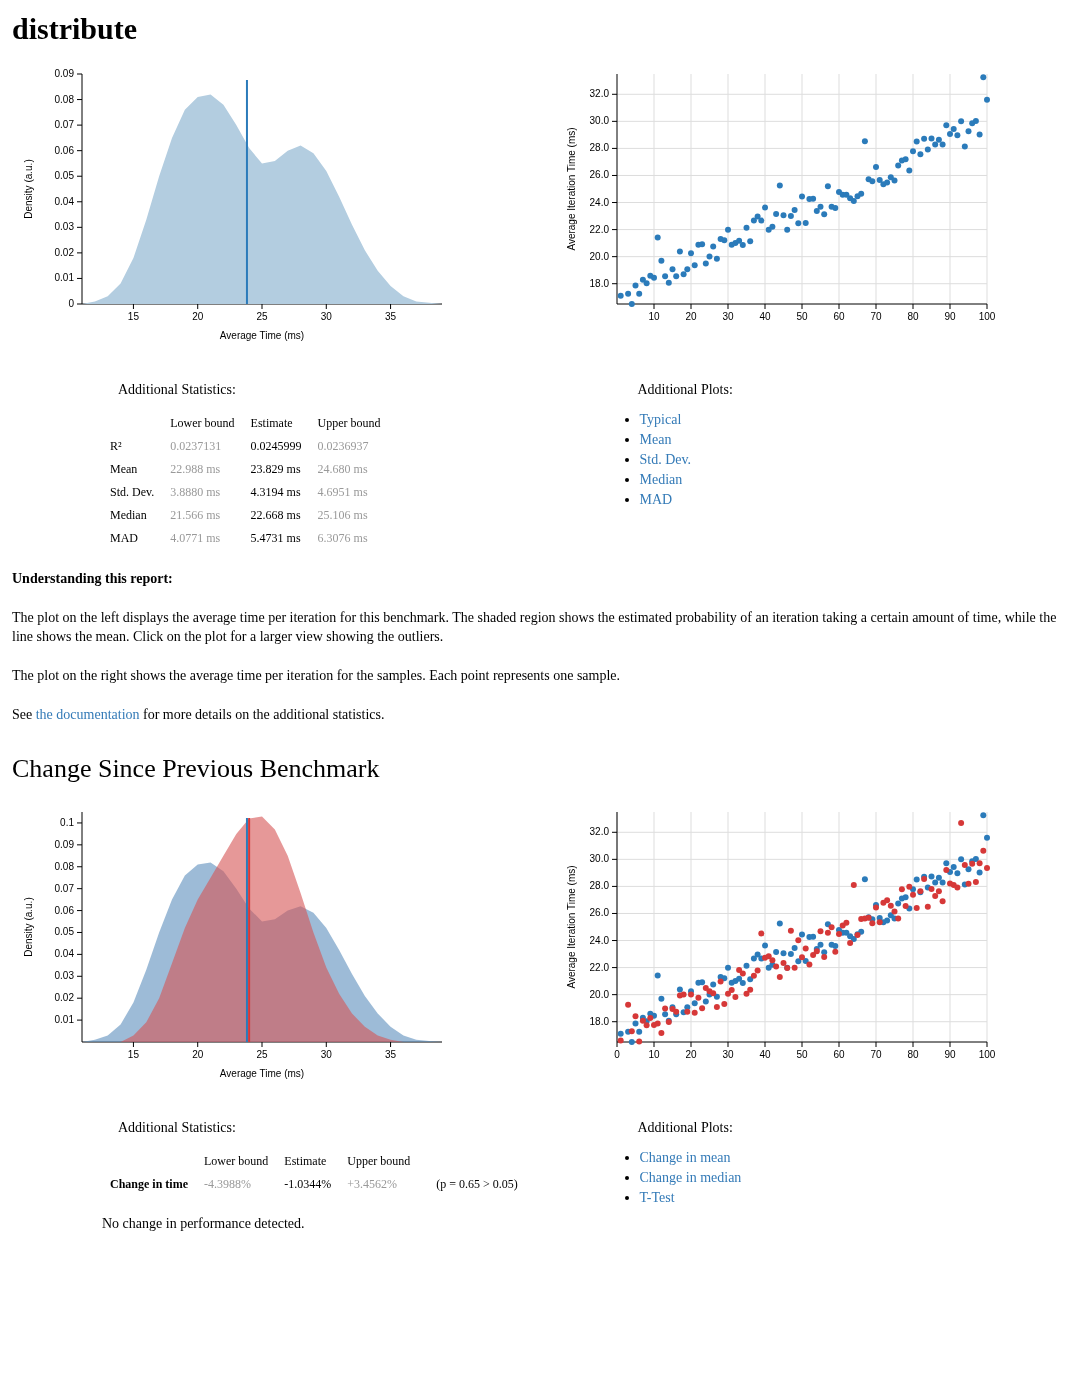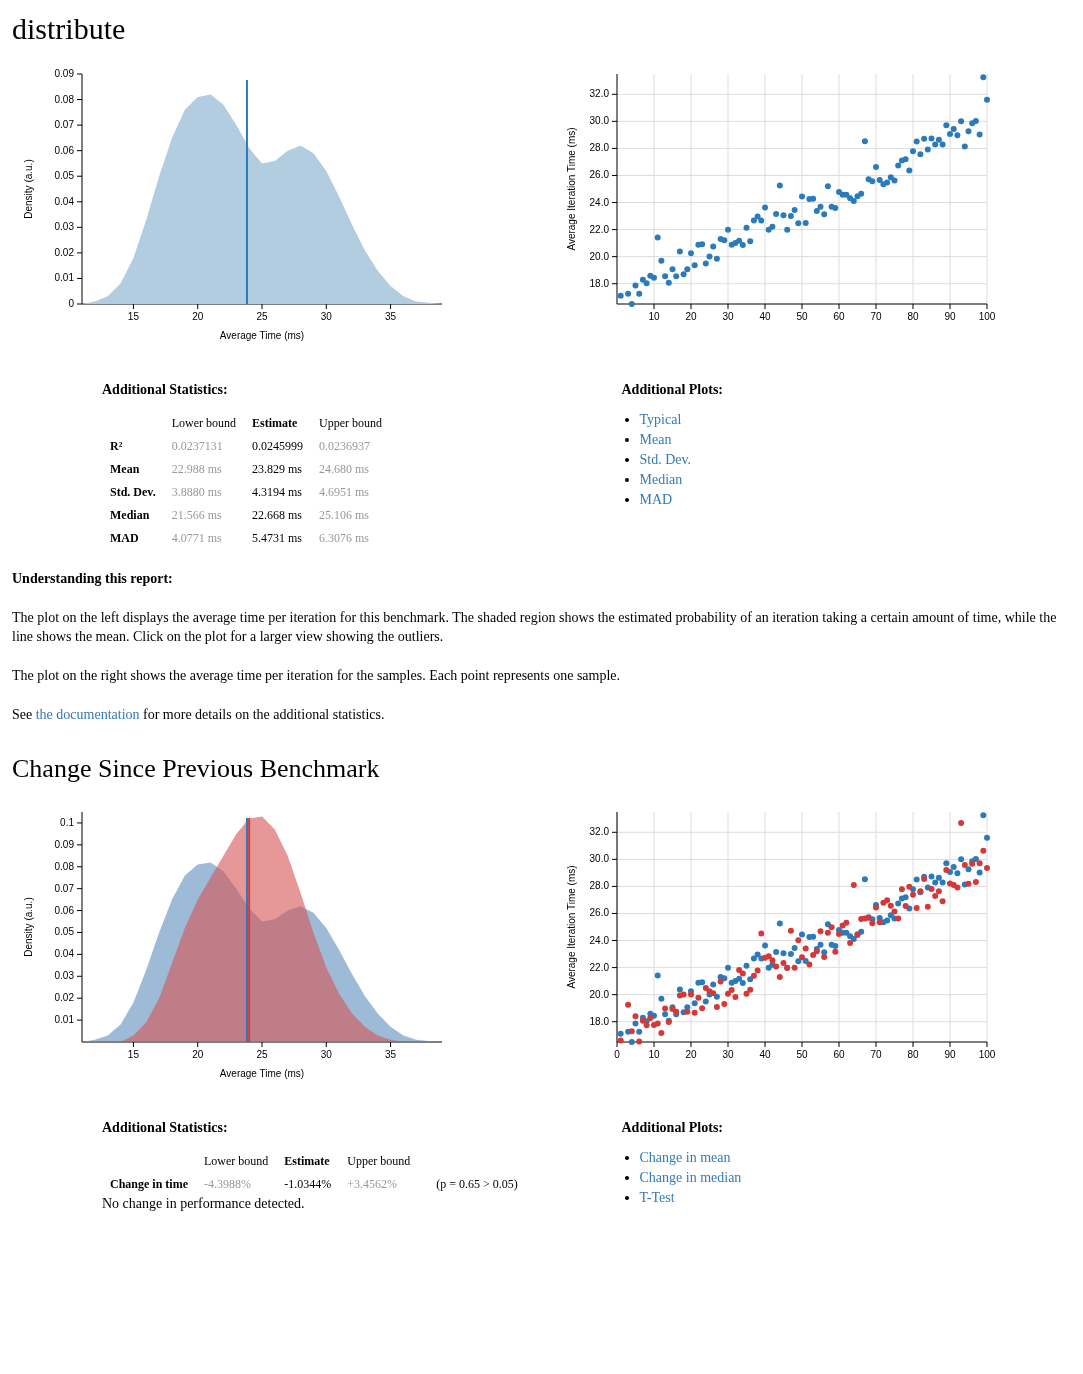--- a/index.html
+++ b/index.html
@@ -1,26 +1,26 @@
 <!DOCTYPE html>
 <html><head>
 <meta charset="utf-8">
 <style>
 body{font-family:Georgia,'Times New Roman',serif;font-size:14px;color:#000;margin:12px;background:#fff}
-h1{font-size:30px;font-weight:400;margin:0 0 18px}
+h1{font-size:30px;font-weight:700;margin:0 0 18px}
 h2{font-size:26px;font-weight:400;margin:30px 0 18px}
 .row{display:flex;gap:30px;margin-bottom:18px}
 .col{flex:1}
 .chart-box{width:440px;height:290px;position:relative}
 svg{display:block}
 .stats-block{padding-left:90px}
-.stats-title{font-weight:700;margin:10px 0 14px 0}
+.stats-title{font-weight:400;margin:10px 0 14px 16px}
 table.stats{border-collapse:collapse;font-size:12px}
 table.stats th,table.stats td{padding:4px 8px;text-align:left}
-table.stats th{font-weight:700}
+table.stats th{font-weight:400}
 table.stats td.lb,table.stats td.ub{color:#999}
 .plots-block{padding-left:40px}
 .plots-block ul{margin:4px 0 0 18px;padding:0}
 .plots-block li{margin:4px 0}
 a{color:#337ab7;text-decoration:none}
 p{margin:20px 0;font-size:14px;line-height:1.35}
 .axis-label{font-size:10px;fill:#000;font-family:Arial,sans-serif}
 .tick-label{font-size:10px;fill:#000;font-family:Arial,sans-serif}
 .note{font-size:14px}
 </style>
@@ -624,21 +624,21 @@
       </tr>
       <tr>
         <th style="font-weight:700">Change in time</th>
         <td class="lb">-4.3988%</td>
         <td>-1.0344%</td>
         <td class="ub">+3.4562%</td>
         <td style="padding-left:18px">(p = 0.65 &gt; 0.05)</td>
       </tr>
     </tbody>
       </table>
-    <div class="note" style="margin-top:0">No change in performance detected.</div>
+    <div class="note" style="margin-top:20px">No change in performance detected.</div>
   </div>
   <div class="col plots-block">
     <div class="stats-title">Additional Plots:</div>
     <ul>
       <li><a href="#">Change in mean</a></li>
       <li><a href="#">Change in median</a></li>
       <li><a href="#">T-Test</a></li>
     </ul>
   </div>
 </div>

